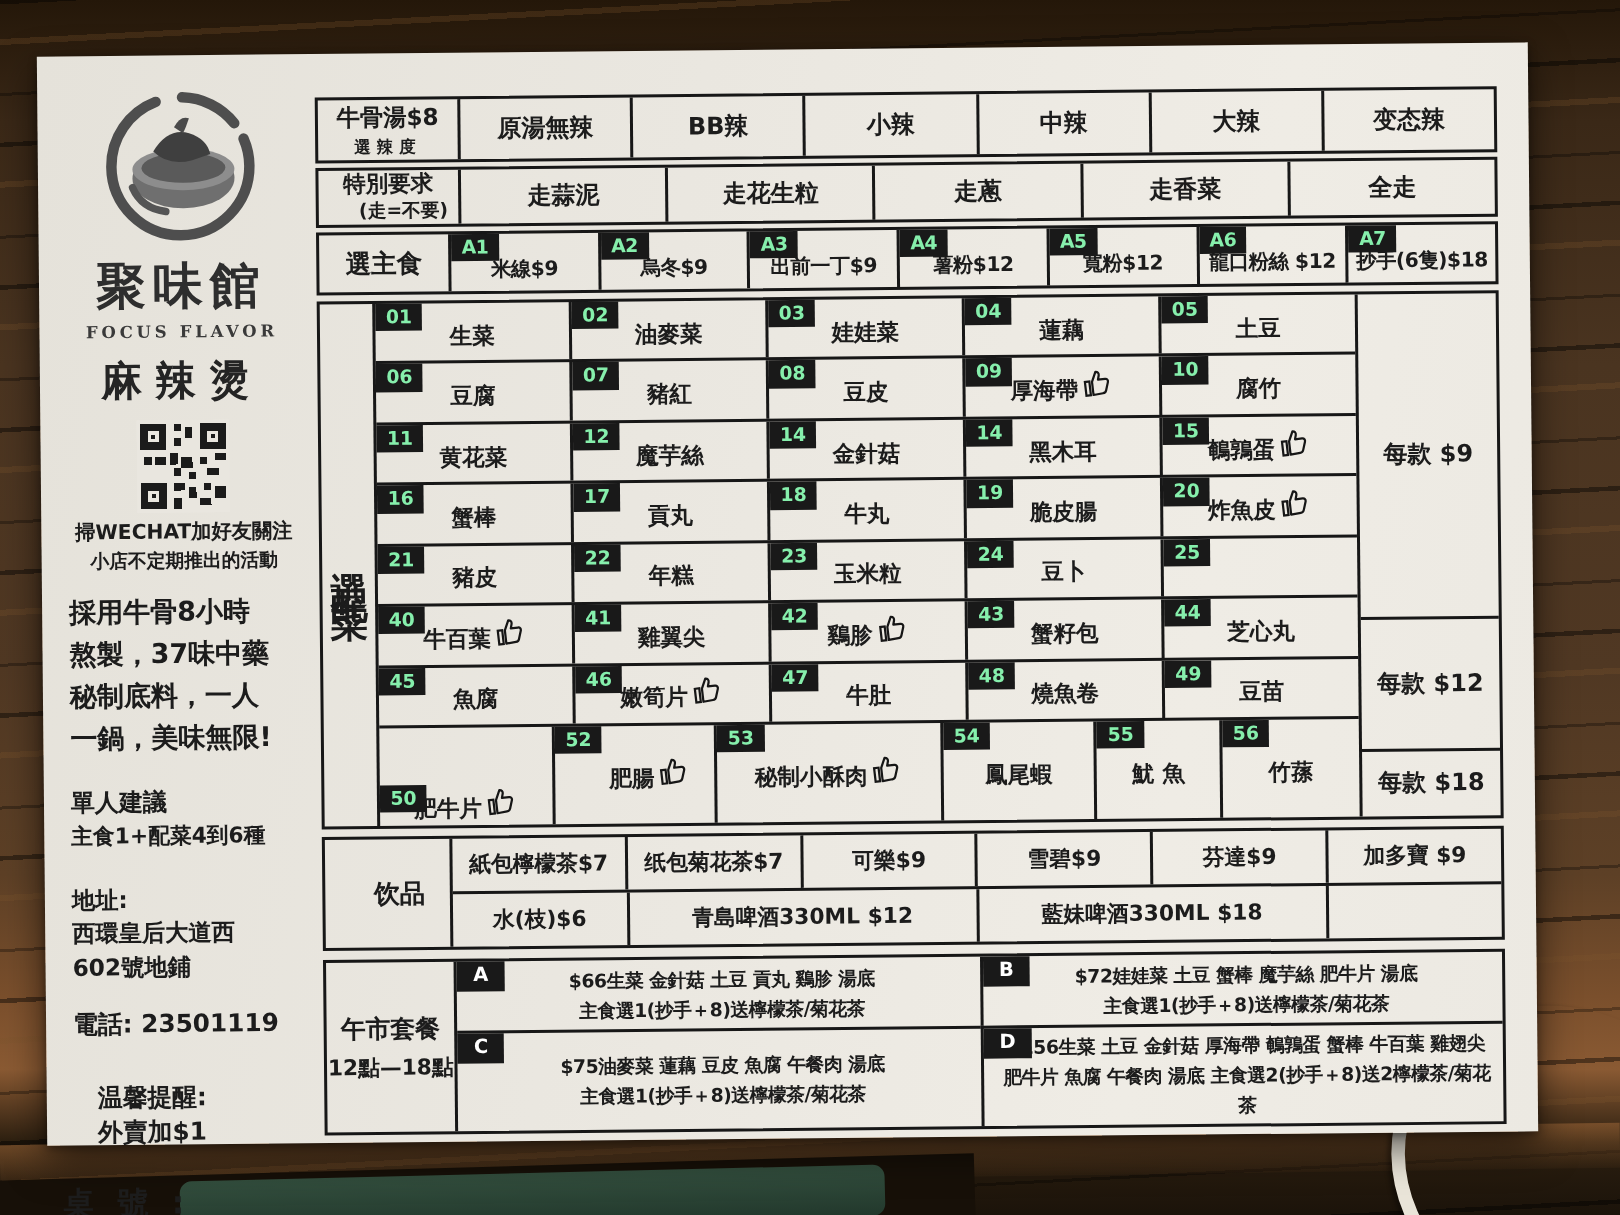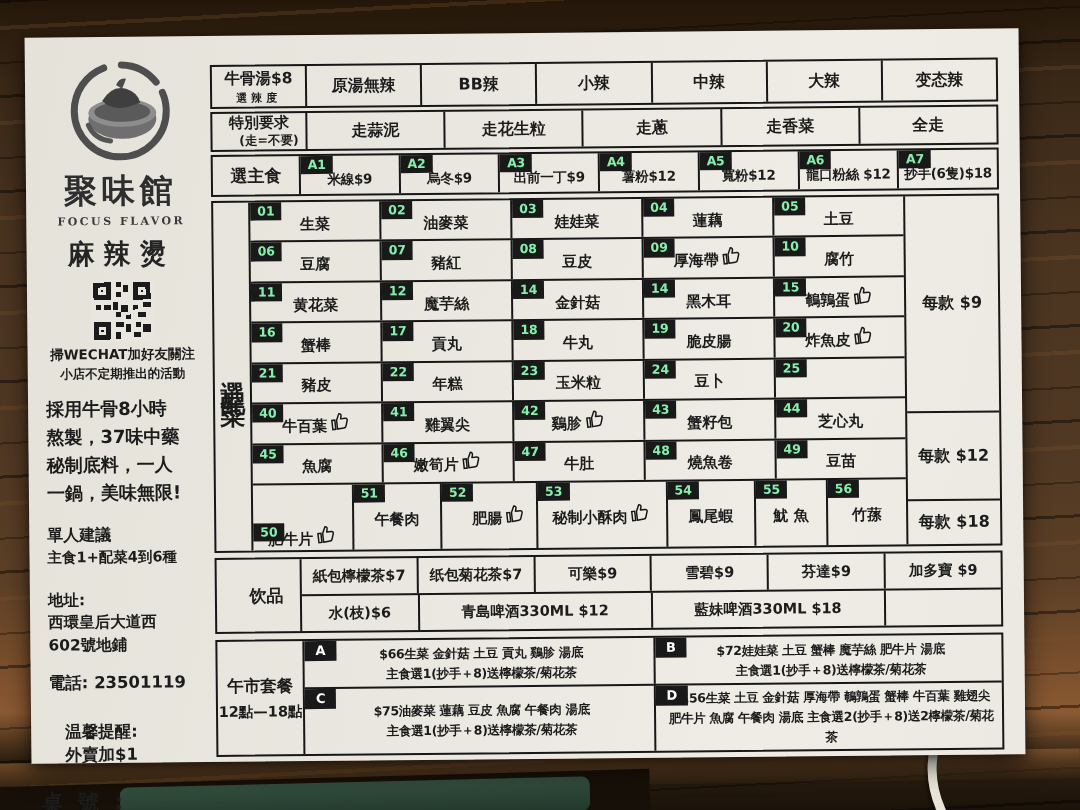--- a/index.html
+++ b/index.html
@@ -460,24 +460,20 @@
             </div>
         </div>
         <div class="srow">
           <div class="scell f12">
               <span class="tag">50</span>
               <span>肥牛片</span>
               <svg class="thumb" viewBox="0 0 24 24">
                 <use href="#thumb-sym"></use>
               </svg>
             </div>
-          <div class="scell f105">
-              <span class="tag">51</span>
-              <span>午餐肉</span>
-            </div>
           <div class="scell f09">
               <span class="tag">52</span>
               <span>肥腸</span>
               <svg class="thumb" viewBox="0 0 24 24">
                 <use href="#thumb-sym"></use>
               </svg>
             </div>
           <div class="scell f15">
               <span class="tag">53</span>
               <span>秘制小酥肉</span>

